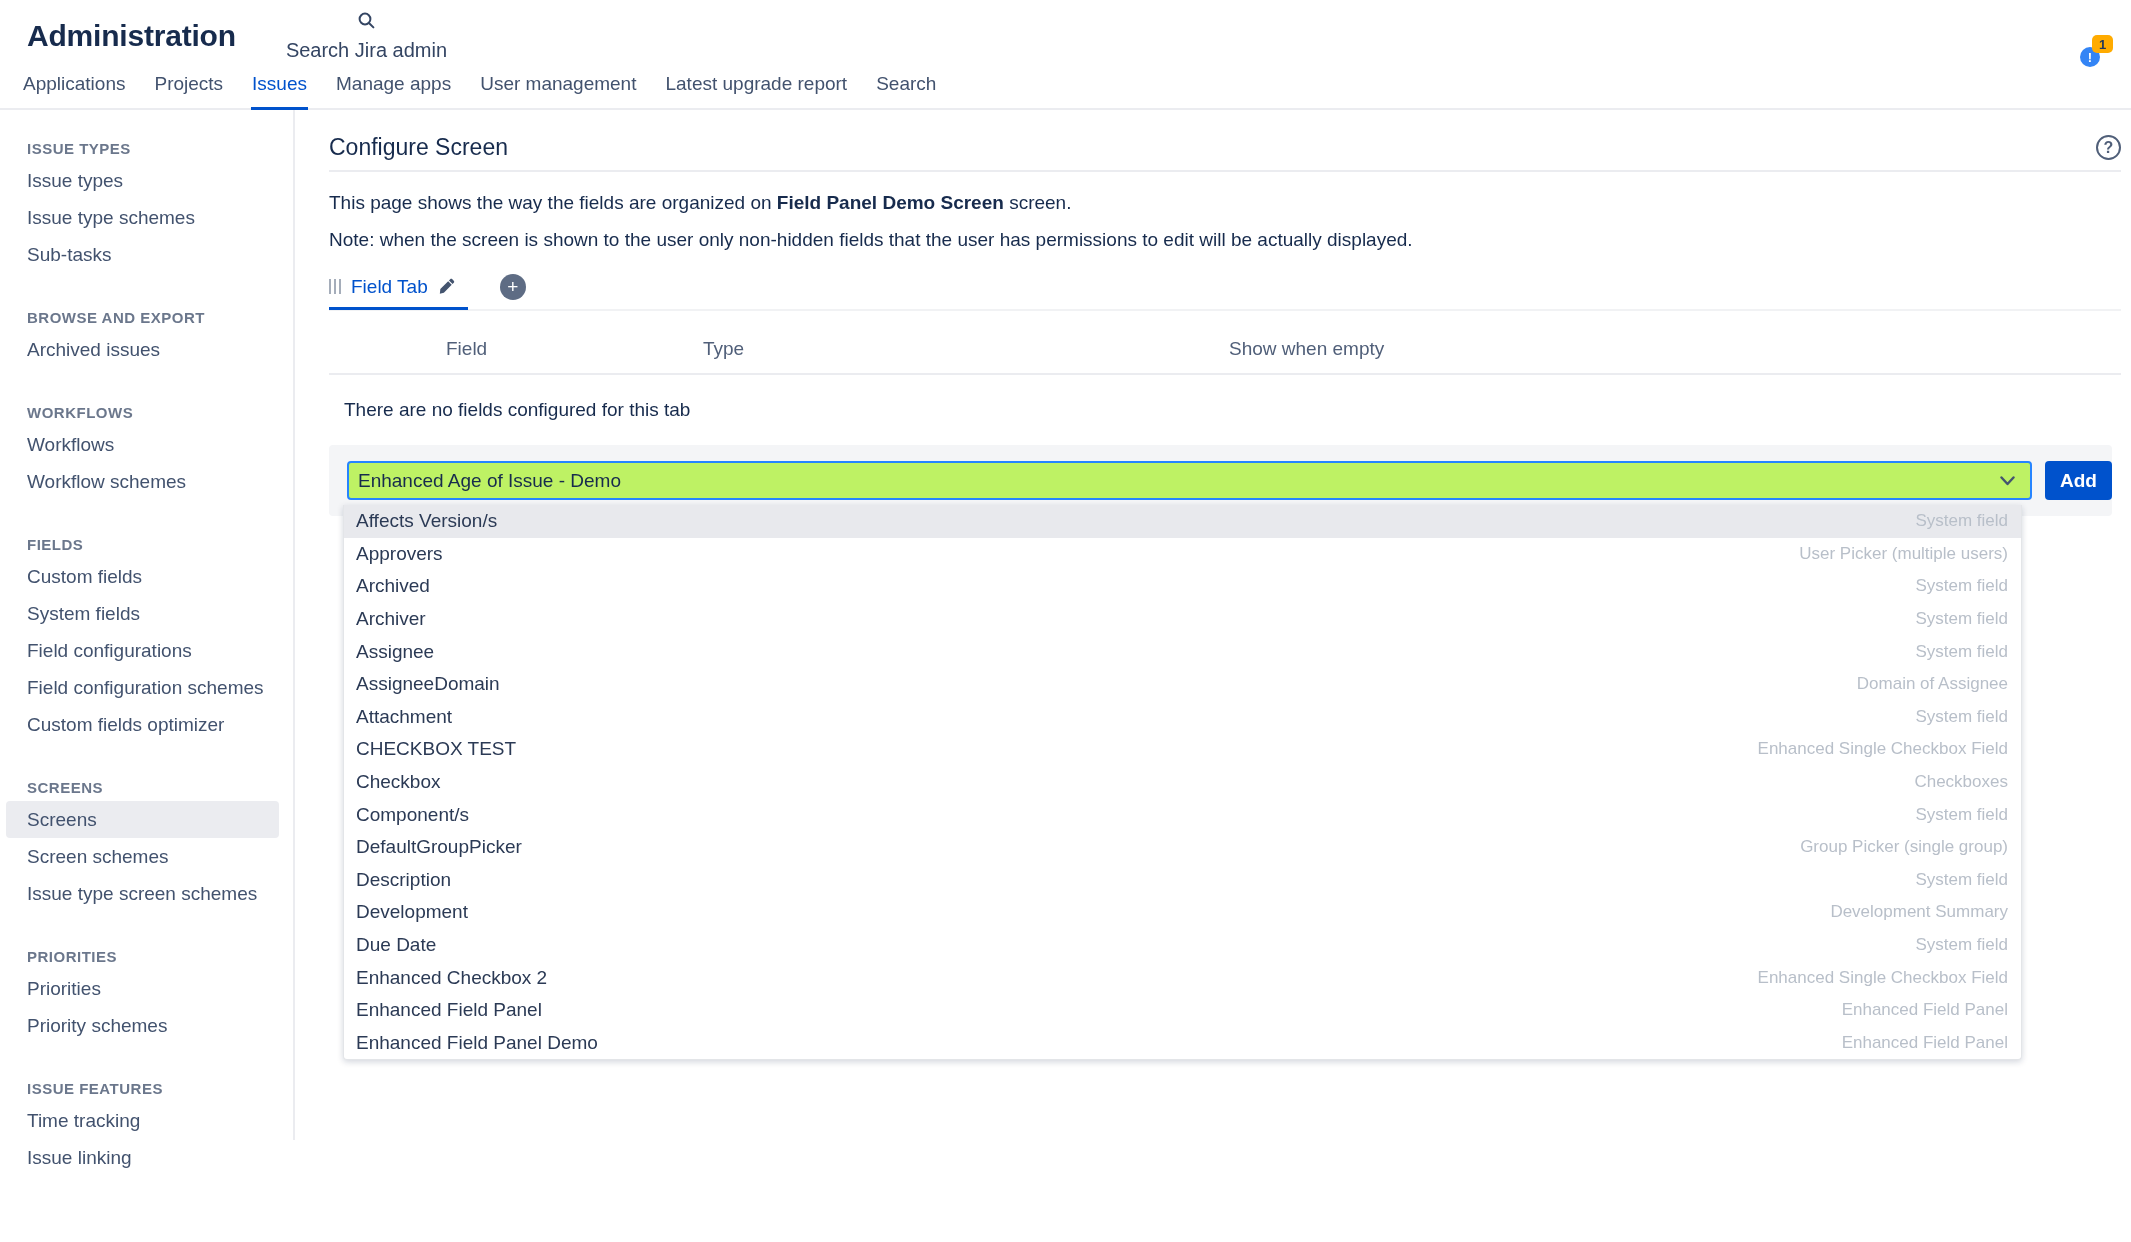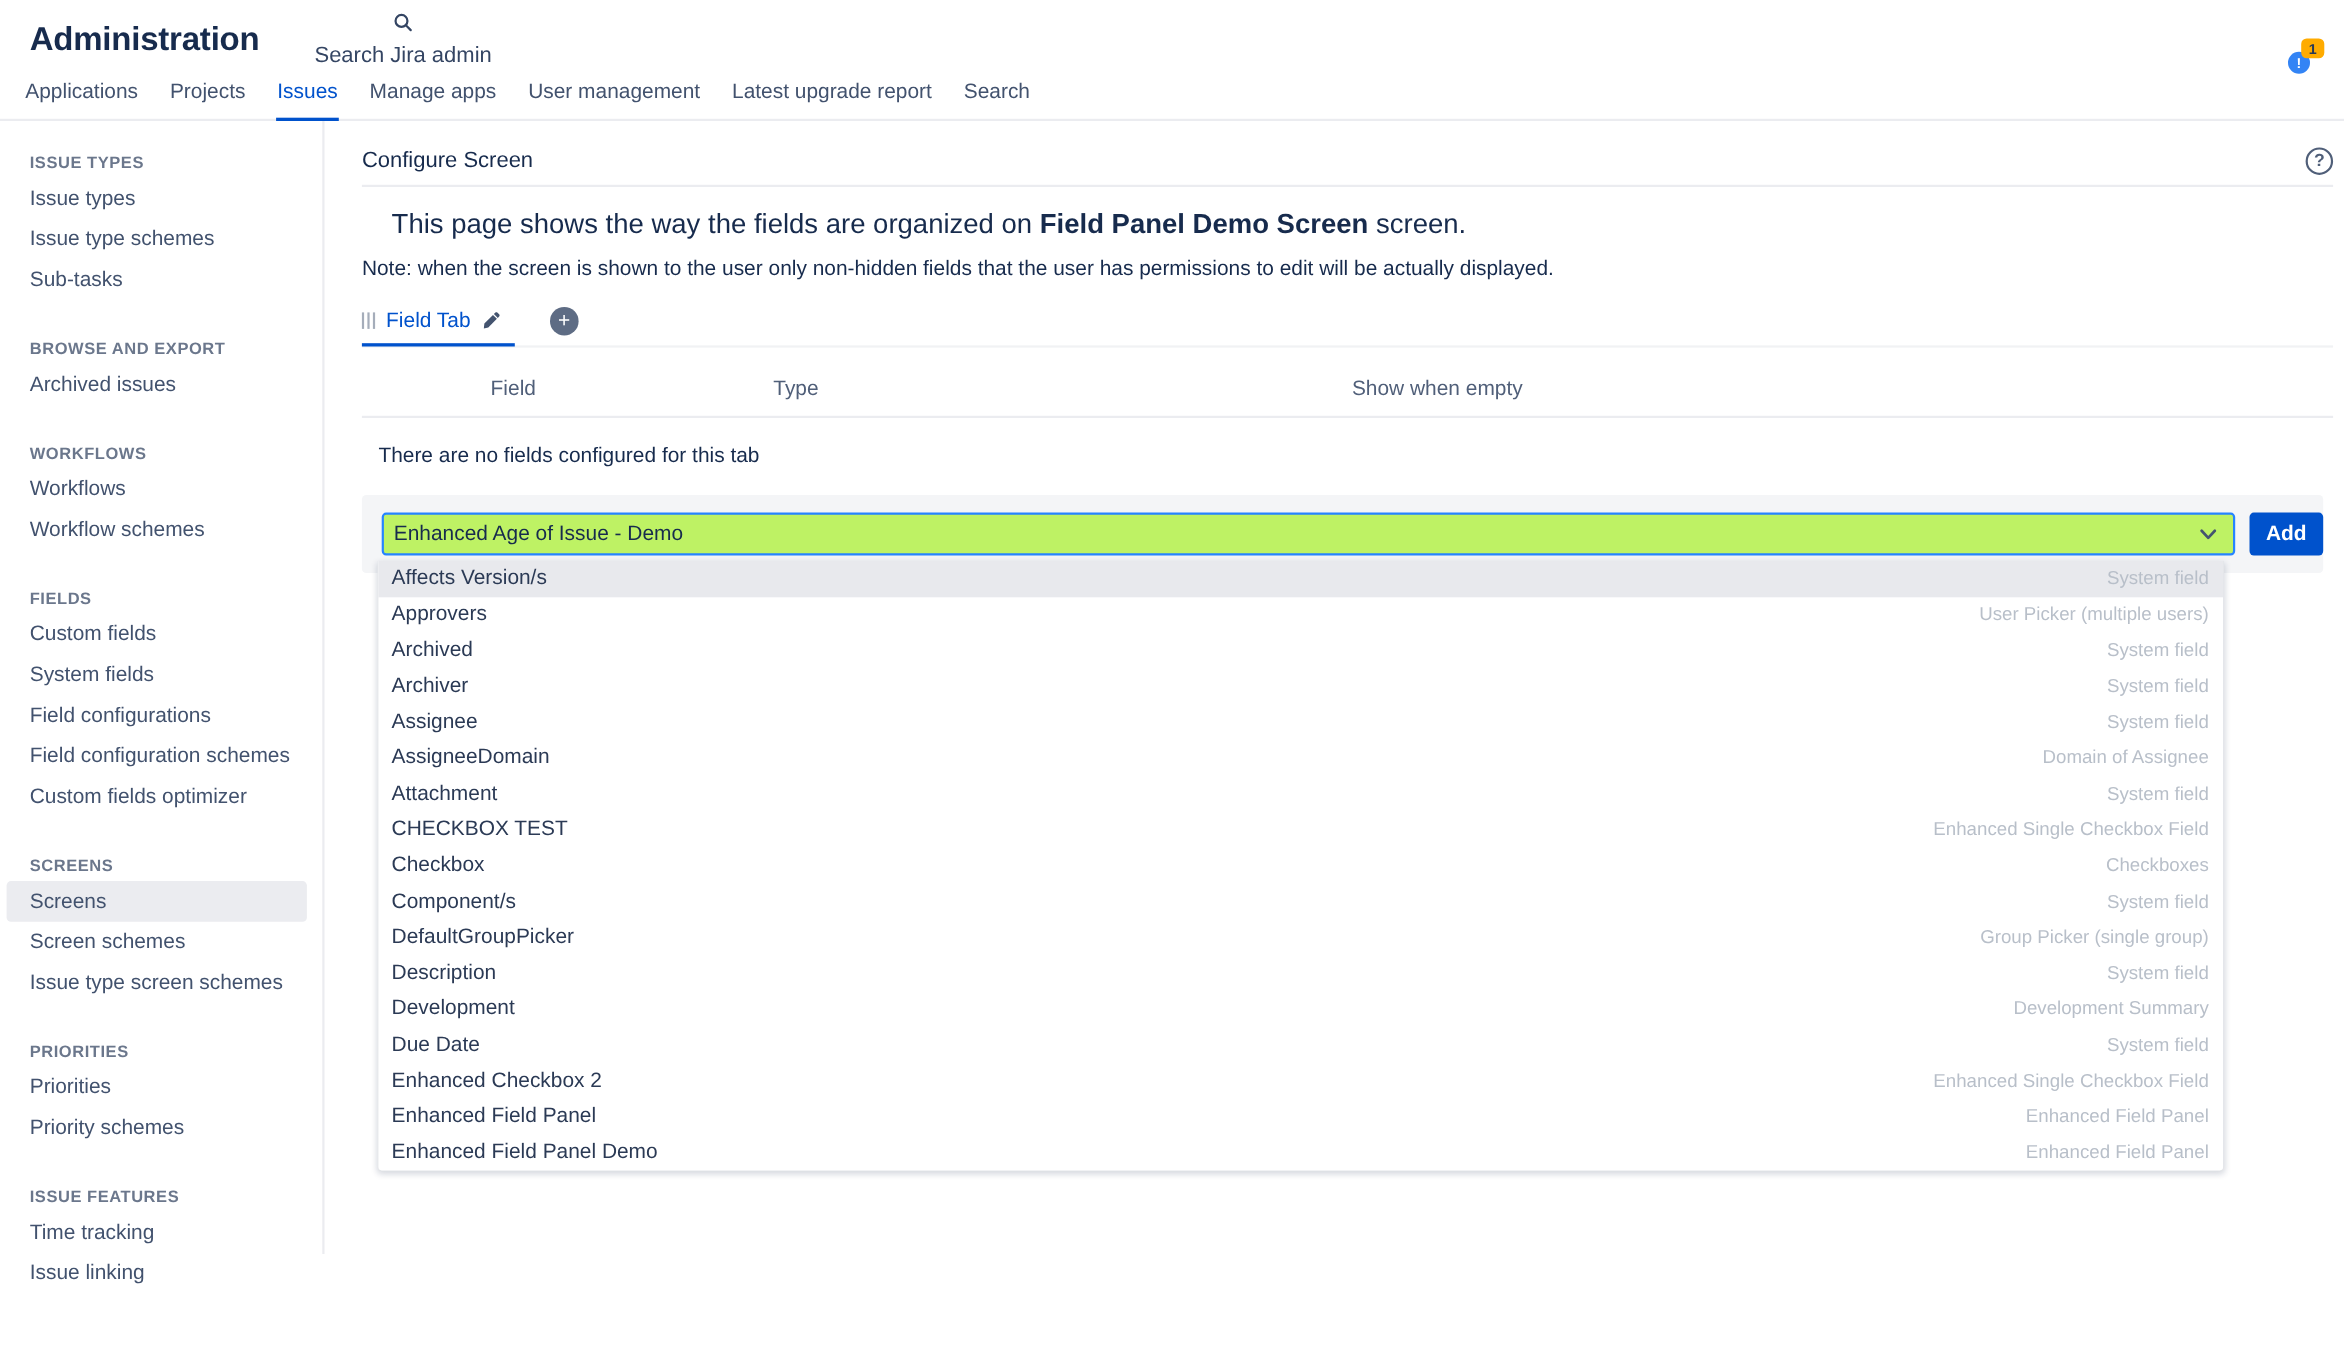--- a/index.html
+++ b/index.html
@@ -25,25 +25,25 @@
   .layout { display:flex; align-items:flex-start; }
   .sidebar { width:295px; flex-shrink:0; border-right:2px solid #EBECF0; height:1030px; padding-top:14px; }
   .side-section { margin-bottom:20px; }
   .side-heading { font-size:15px; font-weight:700; color:#6B778C; letter-spacing:0.5px; padding:16px 0 5px 27px; }
   .side-item { display:block; font-size:19px; color:#42526E; line-height:21px; padding:8px 10px 8px 21px;
     margin:0 14px 0 6px; border-radius:4px; cursor:pointer; }
   .side-item.selected { background:#EBECF0; }
   .main { flex:1; padding:24px 21px 0 34px; position:relative; }
   
   .page-title-row { display:flex; justify-content:space-between; align-items:center; }
-  .page-title { font-size:20px; font-weight:500; color:#172B4D; }
+  .page-title { font-size:23px; font-weight:500; color:#172B4D; }
   .help-icon { width:25px; height:25px; border:2px solid #505F79; border-radius:50%; color:#505F79;
     font-size:16px; font-weight:700; display:flex; align-items:center; justify-content:center; cursor:pointer; }
   .title-rule { border:none; border-top:2px solid #EBECF0; margin-top:9px; }
-  .intro { font-size:25px; margin-top:20px;margin-left:27px; }
+  .intro { font-size:19px; margin-top:20px; }
   .note { font-size:19px; margin-top:15px; }
   
   .tabbar { display:flex; align-items:center; margin-top:23px; border-bottom:2px solid #F1F2F4; }
   .fieldtab { display:flex; align-items:center; padding:0 12px 9px 0; border-bottom:3px solid #0052CC; margin-bottom:-2px; cursor:pointer; }
   .drag-handle { display:flex; gap:3px; margin-right:10px; cursor:grab; }
   .drag-handle i { width:2px; height:15px; background:#A5ADBA; display:block; }
   .fieldtab-label { color:#0052CC; font-size:19px; font-weight:500; margin-right:9px; }
   .add-tab-btn { width:26px; height:26px; border-radius:50%; background:#5E6C84; color:#fff; border:none;
     font-size:19px; line-height:24px; display:flex; align-items:center; justify-content:center; margin:0 0 9px 32px; cursor:pointer; }
   

